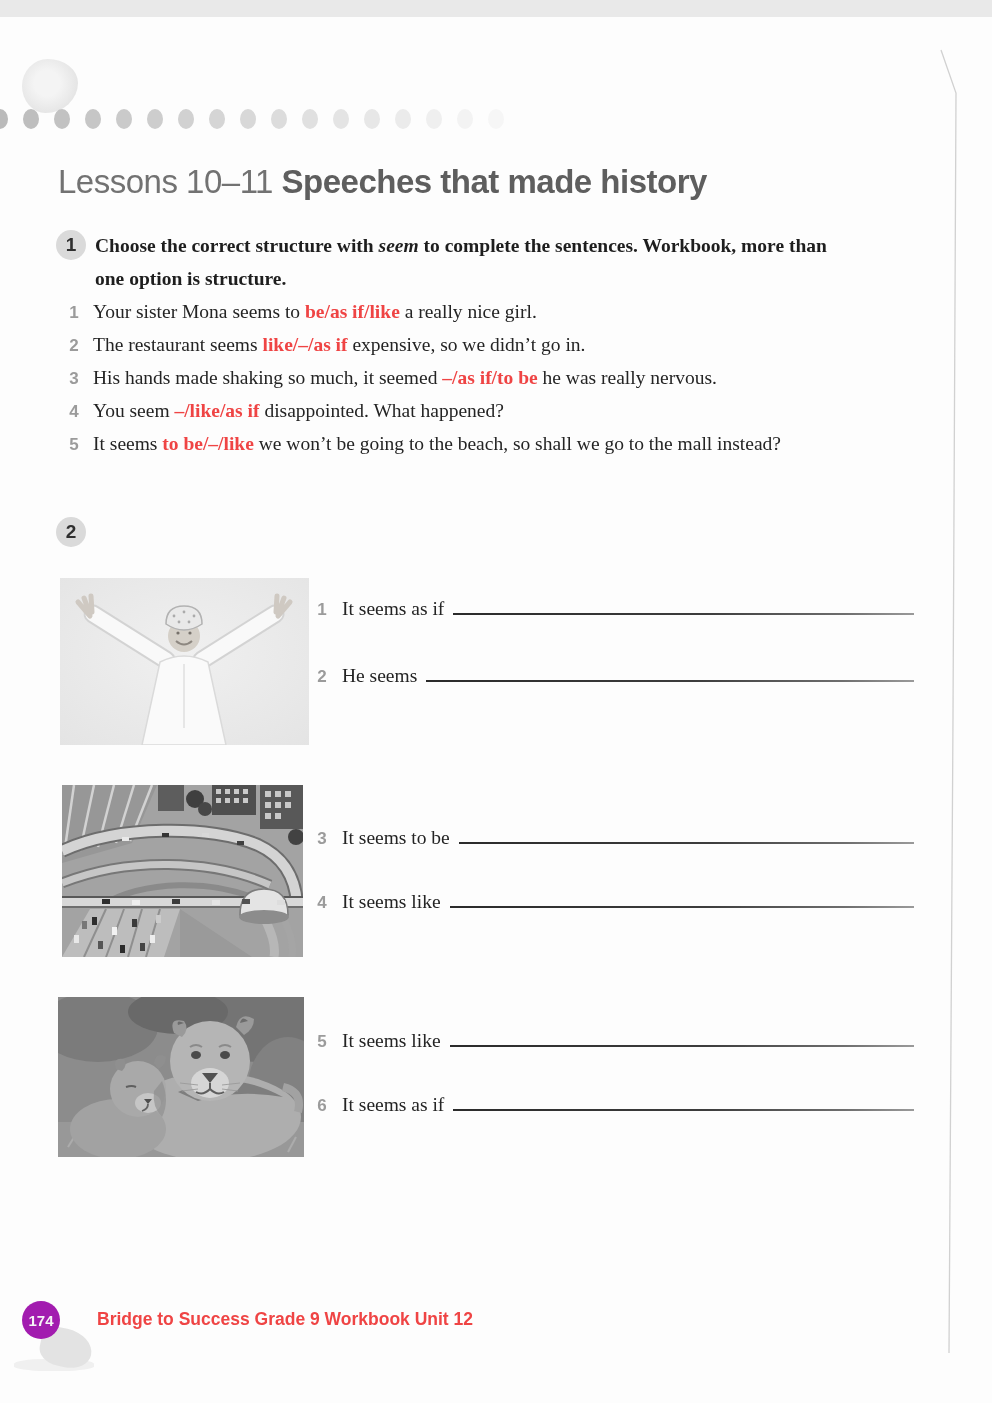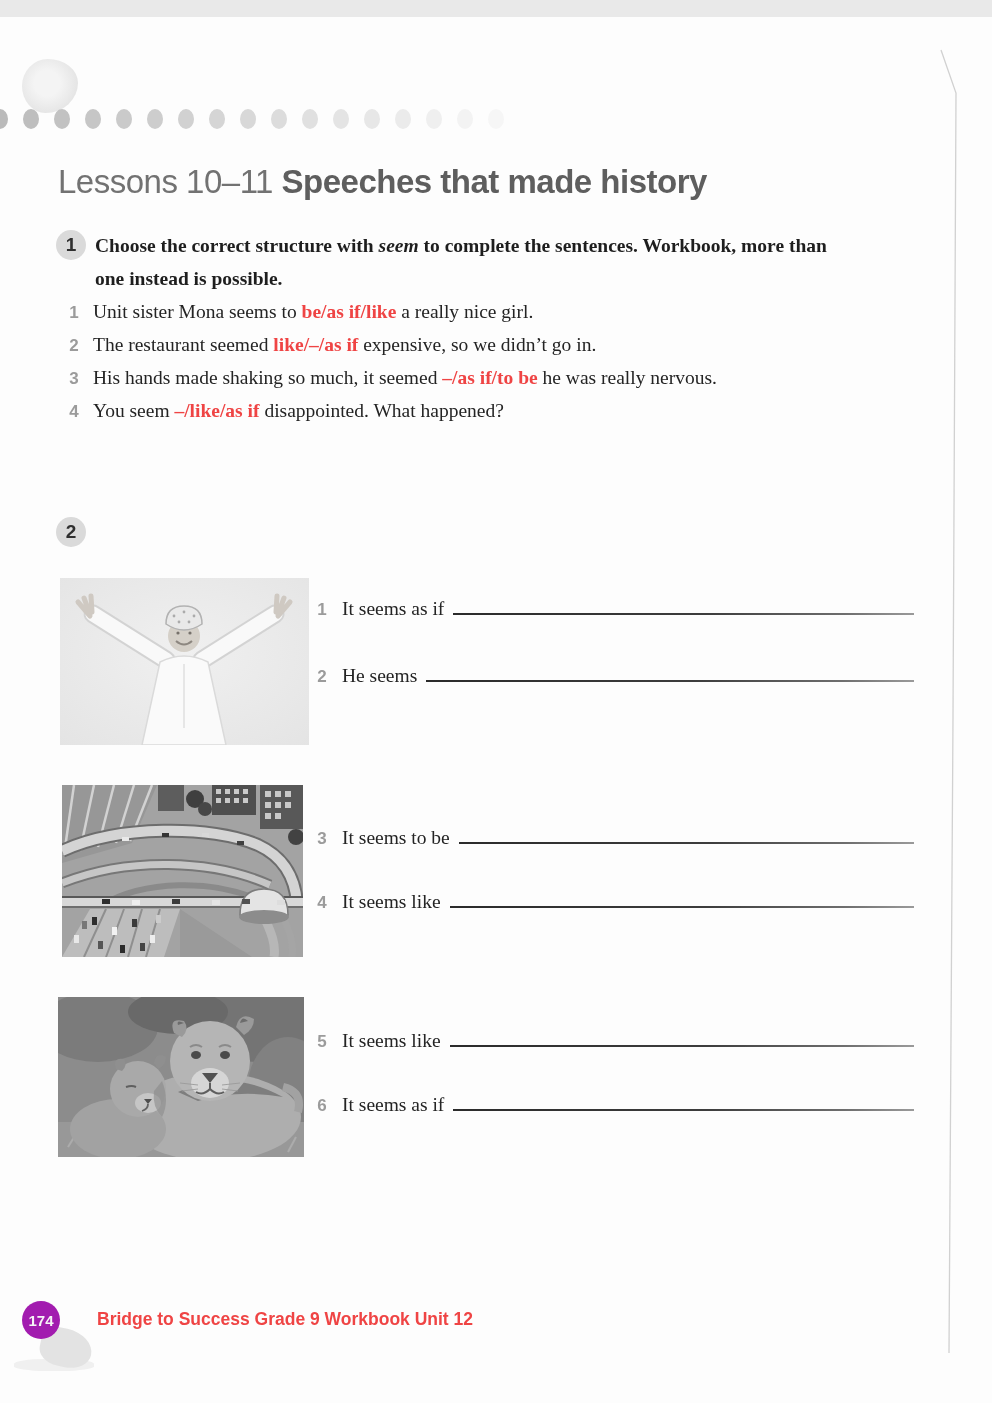--- a/index.html
+++ b/index.html
@@ -106,33 +106,36 @@
   <div class="title">
     <span class="t-reg">Lessons 10–11 </span><span class="t-bold">Speeches that made history</span>
   </div>
 
   <div class="badge badge1">
     <span>1</span>
   </div>
   <div class="instr instr1-l1">
     <span>Choose the correct structure with </span><span class="it">seem</span><span> to complete the sentences. Workbook, more than</span>
   </div>
-  <div class="instr instr1-l2">one instead is possible.</div>
+  <div class="instr instr1-l2">one option is structure.</div>
 
   <div class="ex1-item" style="top:284px;">
-    <span class="num">1</span><span>Unit sister Mona seems to </span><b>be/as if/like</b><span> a really nice girl.</span>
+    <span class="num">1</span><span>Your sister Mona seems to </span><b>be/as if/like</b><span> a really nice girl.</span>
   </div>
   <div class="ex1-item" style="top:317px;">
-    <span class="num">2</span><span>The restaurant seemed </span><b>like/–/as if</b><span> expensive, so we didn’t go in.</span>
+    <span class="num">2</span><span>The restaurant seems </span><b>like/–/as if</b><span> expensive, so we didn’t go in.</span>
   </div>
   <div class="ex1-item" style="top:350px;">
     <span class="num">3</span><span>His hands made shaking so much, it seemed </span><b>–/as if/to be</b><span> he was really nervous.</span>
   </div>
   <div class="ex1-item" style="top:383px;">
     <span class="num">4</span><span>You seem </span><b>–/like/as if</b><span> disappointed. What happened?</span>
+  </div>
+  <div class="ex1-item" style="top:416px;">
+    <span class="num">5</span><span>It seems </span><b>to be/–/like</b><span> we won’t be going to the beach, so shall we go to the mall instead?</span>
   </div>
 
   <div class="badge badge2">
     <span>2</span>
   </div>
 
   <div class="photo photo1" aria-label="Smiling man in a white robe and embroidered cap with both arms stretched wide">
     <svg width="249" height="167" viewBox="0 0 249 167">
       <defs>
         <radialGradient id="p1bg" cx="50%" cy="45%" r="75%">

